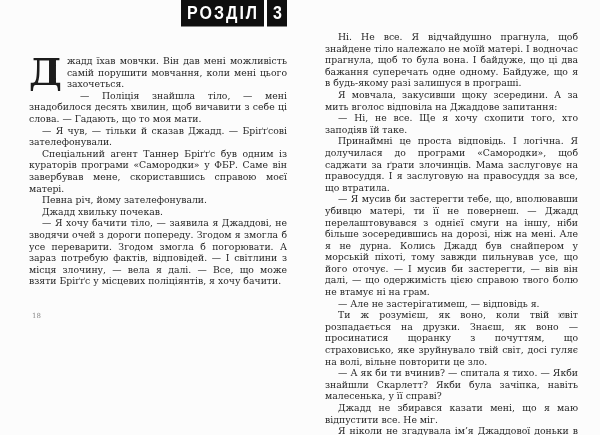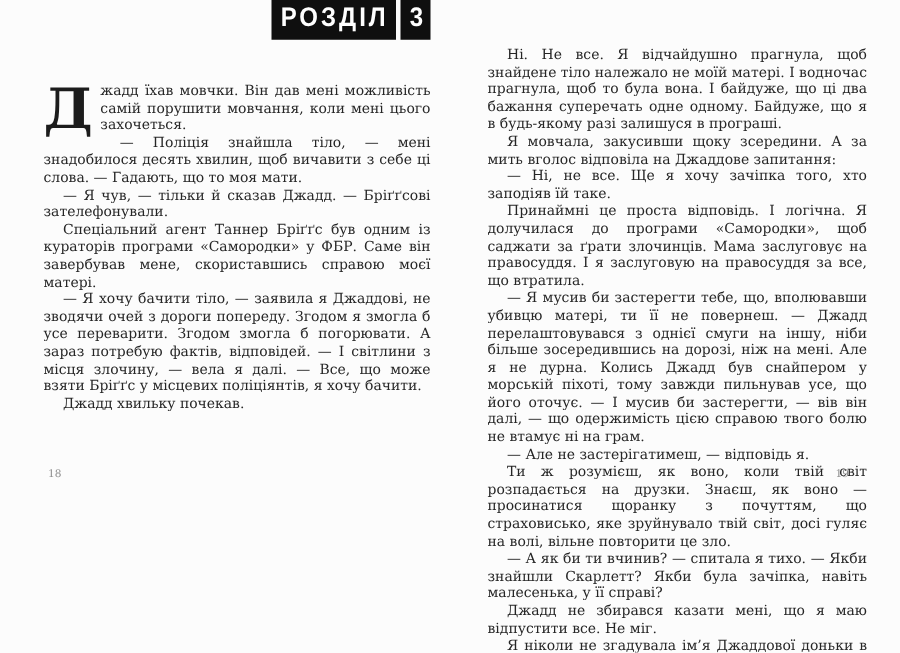--- a/index.html
+++ b/index.html
@@ -86,31 +86,32 @@
 
   <div class="page page-left">
     <div class="chapter-heading">
       <span class="chapter-box">РОЗДІЛ</span><span class="chapter-box num">3</span>
     </div>
     <div class="text-col" id="left-text">
         <p class="para dropcap-para"><span class="dropcap">Д</span>жадд їхав мовчки. Він дав мені можливість самій порушити мовчання, коли мені цього захочеться.</p>
         <p class="para">— Поліція знайшла тіло, — мені знадобилося десять хвилин, щоб вичавити з себе ці слова. — Гадають, що то моя мати.</p>
         <p class="para">— Я чув, — тільки й сказав Джадд. — Бріґґсові зателефонували.</p>
         <p class="para">Спеціальний агент Таннер Бріґґс був одним із кураторів програми «Самородки» у ФБР. Саме він завербував мене, скориставшись справою моєї матері.</p>
+        <p class="para">Певна річ, йому зателефонували.</p>
+        <p class="para">Джадд хвильку почекав.</p>
         <p class="para">— Я хочу бачити тіло, — заявила я Джаддові, не зводячи очей з дороги попереду. Згодом я змогла б усе переварити. Згодом змогла б погорювати. А зараз потребую фактів, відповідей. — І світлини з місця злочину, — вела я далі. — Все, що може взяти Бріґґс у місцевих поліціянтів, я хочу бачити.</p>
-        <p class="para">Джадд хвильку почекав.</p>
       </div>
     <div class="page-number">18</div>
   </div>
 
   <div class="page page-right">
     <div class="text-col" id="right-text">
         <p class="para">Ні. Не все. Я відчайдушно прагнула, щоб знайдене тіло належало не моїй матері. І водночас прагнула, щоб то була вона. І байдуже, що ці два бажання суперечать одне одному. Байдуже, що я в будь-якому разі залишуся в програші.</p>
         <p class="para">Я мовчала, закусивши щоку зсередини. А за мить вголос відповіла на Джаддове запитання:</p>
-        <p class="para">— Ні, не все. Ще я хочу зачіпка того, хто заподіяв їй таке.</p>
+        <p class="para">— Ні, не все. Ще я хочу схопити того, хто заподіяв їй таке.</p>
         <p class="para">Принаймні це проста відповідь. І логічна. Я долучилася до програми «Самородки», щоб саджати за ґрати злочинців. Мама заслуговує на правосуддя. І я заслуговую на правосуддя за все, що втратила.</p>
         <p class="para">— Я мусив би застерегти тебе, що, вполювавши убивцю матері, ти її не повернеш. — Джадд перелаштовувався з однієї смуги на іншу, ніби більше зосередившись на дорозі, ніж на мені. Але я не дурна. Колись Джадд був снайпером у морській піхоті, тому завжди пильнував усе, що його оточує. — І мусив би застерегти, — вів він далі, — що одержимість цією справою твого болю не втамує ні на грам.</p>
         <p class="para">— Але не застерігатимеш, — відповідь я.</p>
         <p class="para italic">Ти ж розумієш, як воно, коли твій світ розпадається на друзки. Знаєш, як воно — просинатися щоранку з почуттям, що страховисько, яке зруйнувало твій світ, досі гуляє на волі, вільне повторити це зло.</p>
         <p class="para">— А як би ти вчинив? — спитала я тихо. — Якби знайшли Скарлетт? Якби була зачіпка, навіть малесенька, у її справі?</p>
         <p class="para">Джадд не збирався казати мені, що я маю відпустити все. Не міг.</p>
         <p class="para">Я ніколи не згадувала ім’я Джаддової доньки в його присутності. Донедавна навіть гадки не мала, що вона</p>
       </div>
     <div class="page-number">19</div>
   </div>

